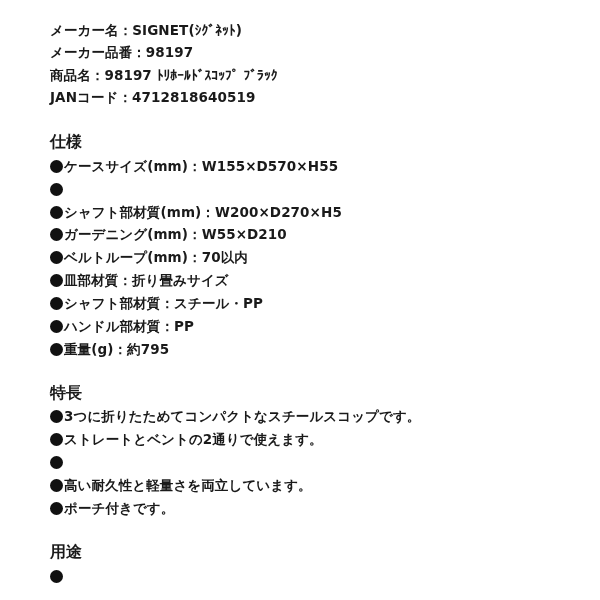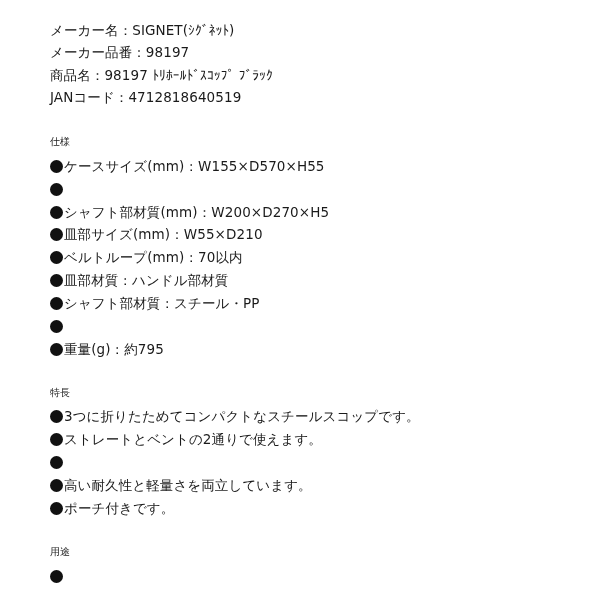--- a/index.html
+++ b/index.html
@@ -21,53 +21,54 @@
       top: 0;
       width: 540px;
     }
     .line {
       position: absolute;
       left: 0;
       white-space: nowrap;
       font-size: 13.5px;
       line-height: 18px;
       letter-spacing: 0.1px;
+      font-weight: bold;
     }
     .bullet {
       display: inline-block;
       width: 13px;
       height: 13px;
       border-radius: 50%;
       background: #111;
       vertical-align: -2px;
       margin-right: 1px;
     }
     .heading {
-      font-size: 10px;
+      font-size: 16px;
     }
   </style>
 </head>
 <body>
 
 <div class="doc">
 
   <div class="line" style="top:21px">メーカー名：SIGNET(ｼｸﾞﾈｯﾄ)</div>
   <div class="line" style="top:43px">メーカー品番：98197</div>
   <div class="line" style="top:66px">商品名：98197 ﾄﾘﾎｰﾙﾄﾞｽｺｯﾌﾟ ﾌﾞﾗｯｸ</div>
   <div class="line" style="top:88px">JANコード：4712818640519</div>
 
   <div class="line heading" style="top:133px">仕様</div>
   <div class="line" style="top:157px"><span class="bullet"></span><span>ケースサイズ(mm)：W155×D570×H55</span></div>
   <div class="line" style="top:180px"><span class="bullet"></span></div>
   <div class="line" style="top:203px"><span class="bullet"></span><span>シャフト部材質(mm)：W200×D270×H5</span></div>
-  <div class="line" style="top:225px"><span class="bullet"></span><span>皿部サイズ(mm)：W55×D210</span></div>
+  <div class="line" style="top:225px"><span class="bullet"></span><span>ガーデニング(mm)：W55×D210</span></div>
   <div class="line" style="top:248px"><span class="bullet"></span><span>ベルトループ(mm)：70以内</span></div>
-  <div class="line" style="top:271px"><span class="bullet"></span><span>皿部材質：ハンドル部材質</span></div>
+  <div class="line" style="top:271px"><span class="bullet"></span><span>皿部材質：折り畳みサイズ</span></div>
   <div class="line" style="top:294px"><span class="bullet"></span><span>シャフト部材質：スチール・PP</span></div>
-  <div class="line" style="top:317px"><span class="bullet"></span></div>
+  <div class="line" style="top:317px"><span class="bullet"></span><span>ハンドル部材質：PP</span></div>
   <div class="line" style="top:340px"><span class="bullet"></span><span>重量(g)：約795</span></div>
 
   <div class="line heading" style="top:384px">特長</div>
   <div class="line" style="top:407px"><span class="bullet"></span><span>3つに折りたためてコンパクトなスチールスコップです。</span></div>
   <div class="line" style="top:430px"><span class="bullet"></span><span>ストレートとベントの2通りで使えます。</span></div>
   <div class="line" style="top:453px"><span class="bullet"></span></div>
   <div class="line" style="top:476px"><span class="bullet"></span><span>高い耐久性と軽量さを両立しています。</span></div>
   <div class="line" style="top:499px"><span class="bullet"></span><span>ポーチ付きです。</span></div>
 
   <div class="line heading" style="top:543px">用途</div>

